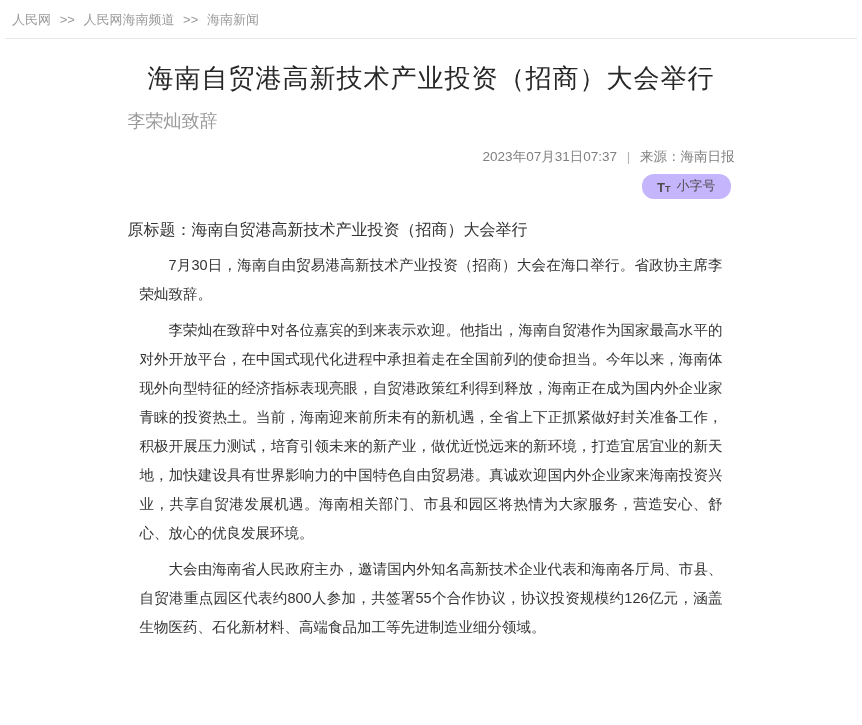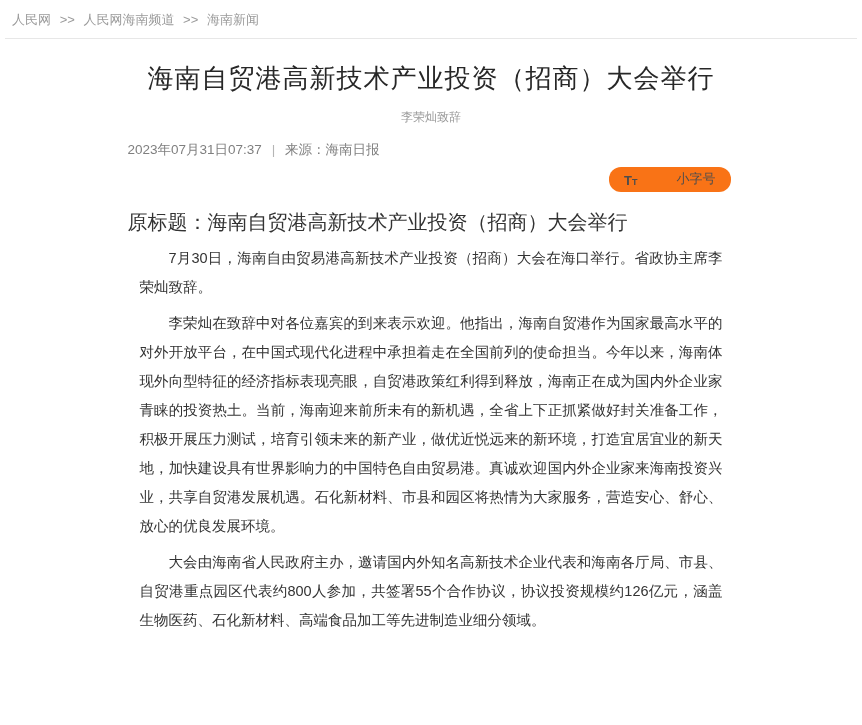--- a/index.html
+++ b/index.html
@@ -35,60 +35,59 @@
   h1.article-title {
     margin: 22px 0 0 0;
     text-align: center;
     font-size: 26px;
     font-weight: 400;
     color: #272727;
     letter-spacing: 1px;
   }
   .article-subtitle {
     margin-top: 13px;
-    text-align: center;
-    font-size: 12px;
+    text-align: left;
+    font-size: 18px;
     color: #999999;
   }
   .article-meta {
     margin-top: 15px;
-    text-align: left;
+    text-align: right;
     font-size: 13.5px;
     color: #7f7f7f;
   }
   .article-meta .pipe { margin: 0 6px; color: #b5b5b5; }
 
   
   .toolbar {
     margin-top: 8px;
     display: flex;
     justify-content: flex-end;
     padding-right: 4px;
   }
   .font-size-btn {
     display: inline-flex;
     align-items: flex-end;
-    background: #f97316;
+    background: #c4b5fd;
     border: none;
     border-radius: 12px;
     padding: 3px 15px 4px 15px;
     font-size: 13px;
     color: #4d4d4d;
     cursor: pointer;
     font-family: "Liberation Sans", "DejaVu Sans", sans-serif;
-    gap: 33px;
   }
   .font-size-btn .tt-icon { margin-right: 6px; color: #4d4d4d; }
   .font-size-btn .tt-icon .t-big { font-size: 13px; font-weight: 700; }
   .font-size-btn .tt-icon .t-small { font-size: 9px; font-weight: 700; }
 
   
   .article-body { margin-top: 16px; }
   .original-title {
-    font-size: 20px;
+    font-size: 16px;
     color: #333333;
     margin: 0 0 4px 0;
     line-height: 29px;
   }
   .article-body p.body-para {
     font-size: 14.5px;
     color: #333333;
     line-height: 29px;
     text-indent: 2em;
     text-align: justify;
@@ -127,20 +126,20 @@
         <span>小字号</span>
       </button>
     </div>
 
     <div class="article-body">
       <p class="original-title">
         <span>原标题：</span><span>海南自贸港高新技术产业投资（招商）大会举行</span>
       </p>
 
       <p class="body-para">7月30日，海南自由贸易港高新技术产业投资（招商）大会在海口举行。省政协主席李荣灿致辞。</p>
-      <p class="body-para">李荣灿在致辞中对各位嘉宾的到来表示欢迎。他指出，海南自贸港作为国家最高水平的对外开放平台，在中国式现代化进程中承担着走在全国前列的使命担当。今年以来，海南体现外向型特征的经济指标表现亮眼，自贸港政策红利得到释放，海南正在成为国内外企业家青睐的投资热土。当前，海南迎来前所未有的新机遇，全省上下正抓紧做好封关准备工作，积极开展压力测试，培育引领未来的新产业，做优近悦远来的新环境，打造宜居宜业的新天地，加快建设具有世界影响力的中国特色自由贸易港。真诚欢迎国内外企业家来海南投资兴业，共享自贸港发展机遇。石化新材料、市县和园区将热情为大家服务，营造安心、舒心、放心的优良发展环境。</p>
+      <p class="body-para">李荣灿在致辞中对各位嘉宾的到来表示欢迎。他指出，海南自贸港作为国家最高水平的对外开放平台，在中国式现代化进程中承担着走在全国前列的使命担当。今年以来，海南体现外向型特征的经济指标表现亮眼，自贸港政策红利得到释放，海南正在成为国内外企业家青睐的投资热土。当前，海南迎来前所未有的新机遇，全省上下正抓紧做好封关准备工作，积极开展压力测试，培育引领未来的新产业，做优近悦远来的新环境，打造宜居宜业的新天地，加快建设具有世界影响力的中国特色自由贸易港。真诚欢迎国内外企业家来海南投资兴业，共享自贸港发展机遇。海南相关部门、市县和园区将热情为大家服务，营造安心、舒心、放心的优良发展环境。</p>
       <p class="body-para">大会由海南省人民政府主办，邀请国内外知名高新技术企业代表和海南各厅局、市县、自贸港重点园区代表约800人参加，共签署55个合作协议，协议投资规模约126亿元，涵盖生物医药、石化新材料、高端食品加工等先进制造业细分领域。</p>
 
     </div>
 
   </div>
 
 </div>
 
 </body></html>

